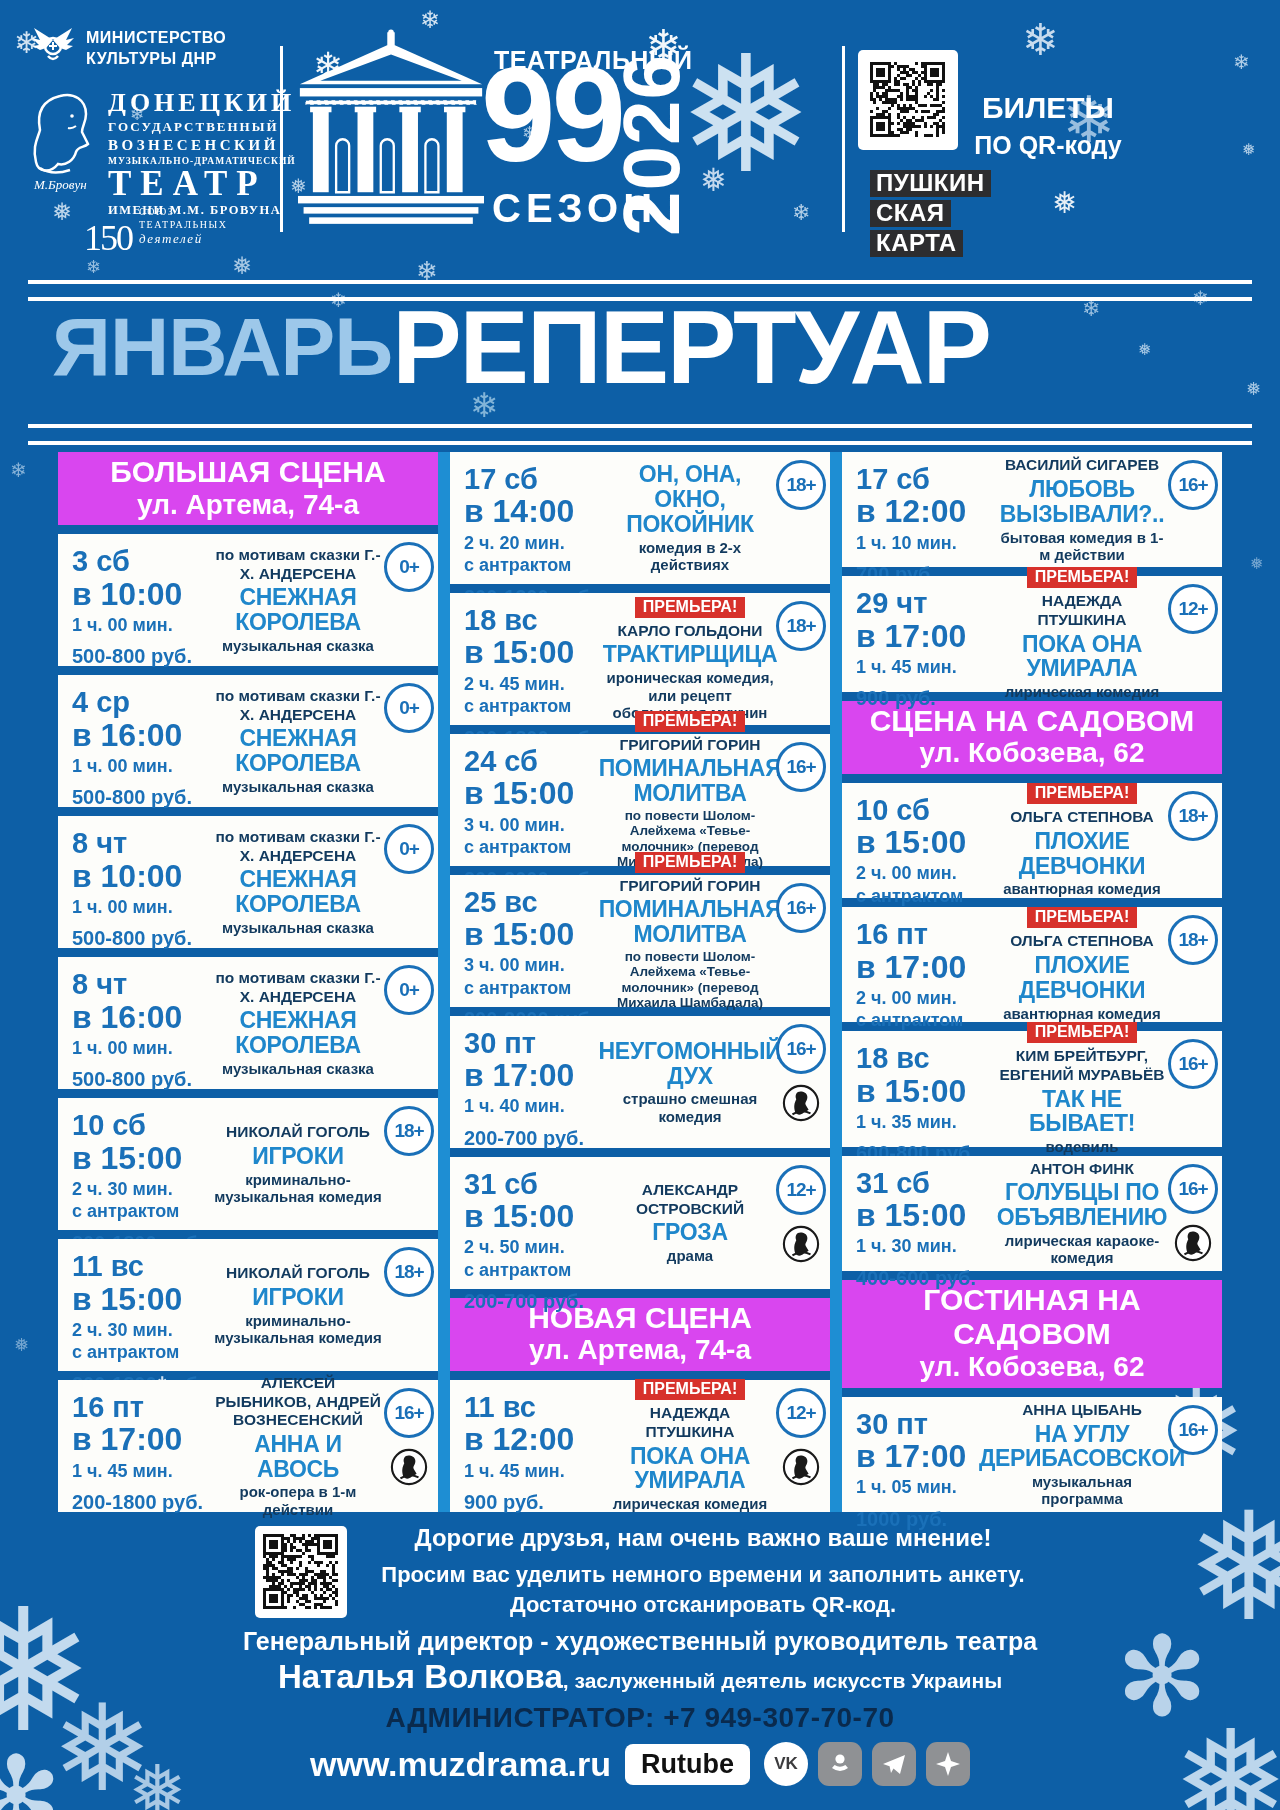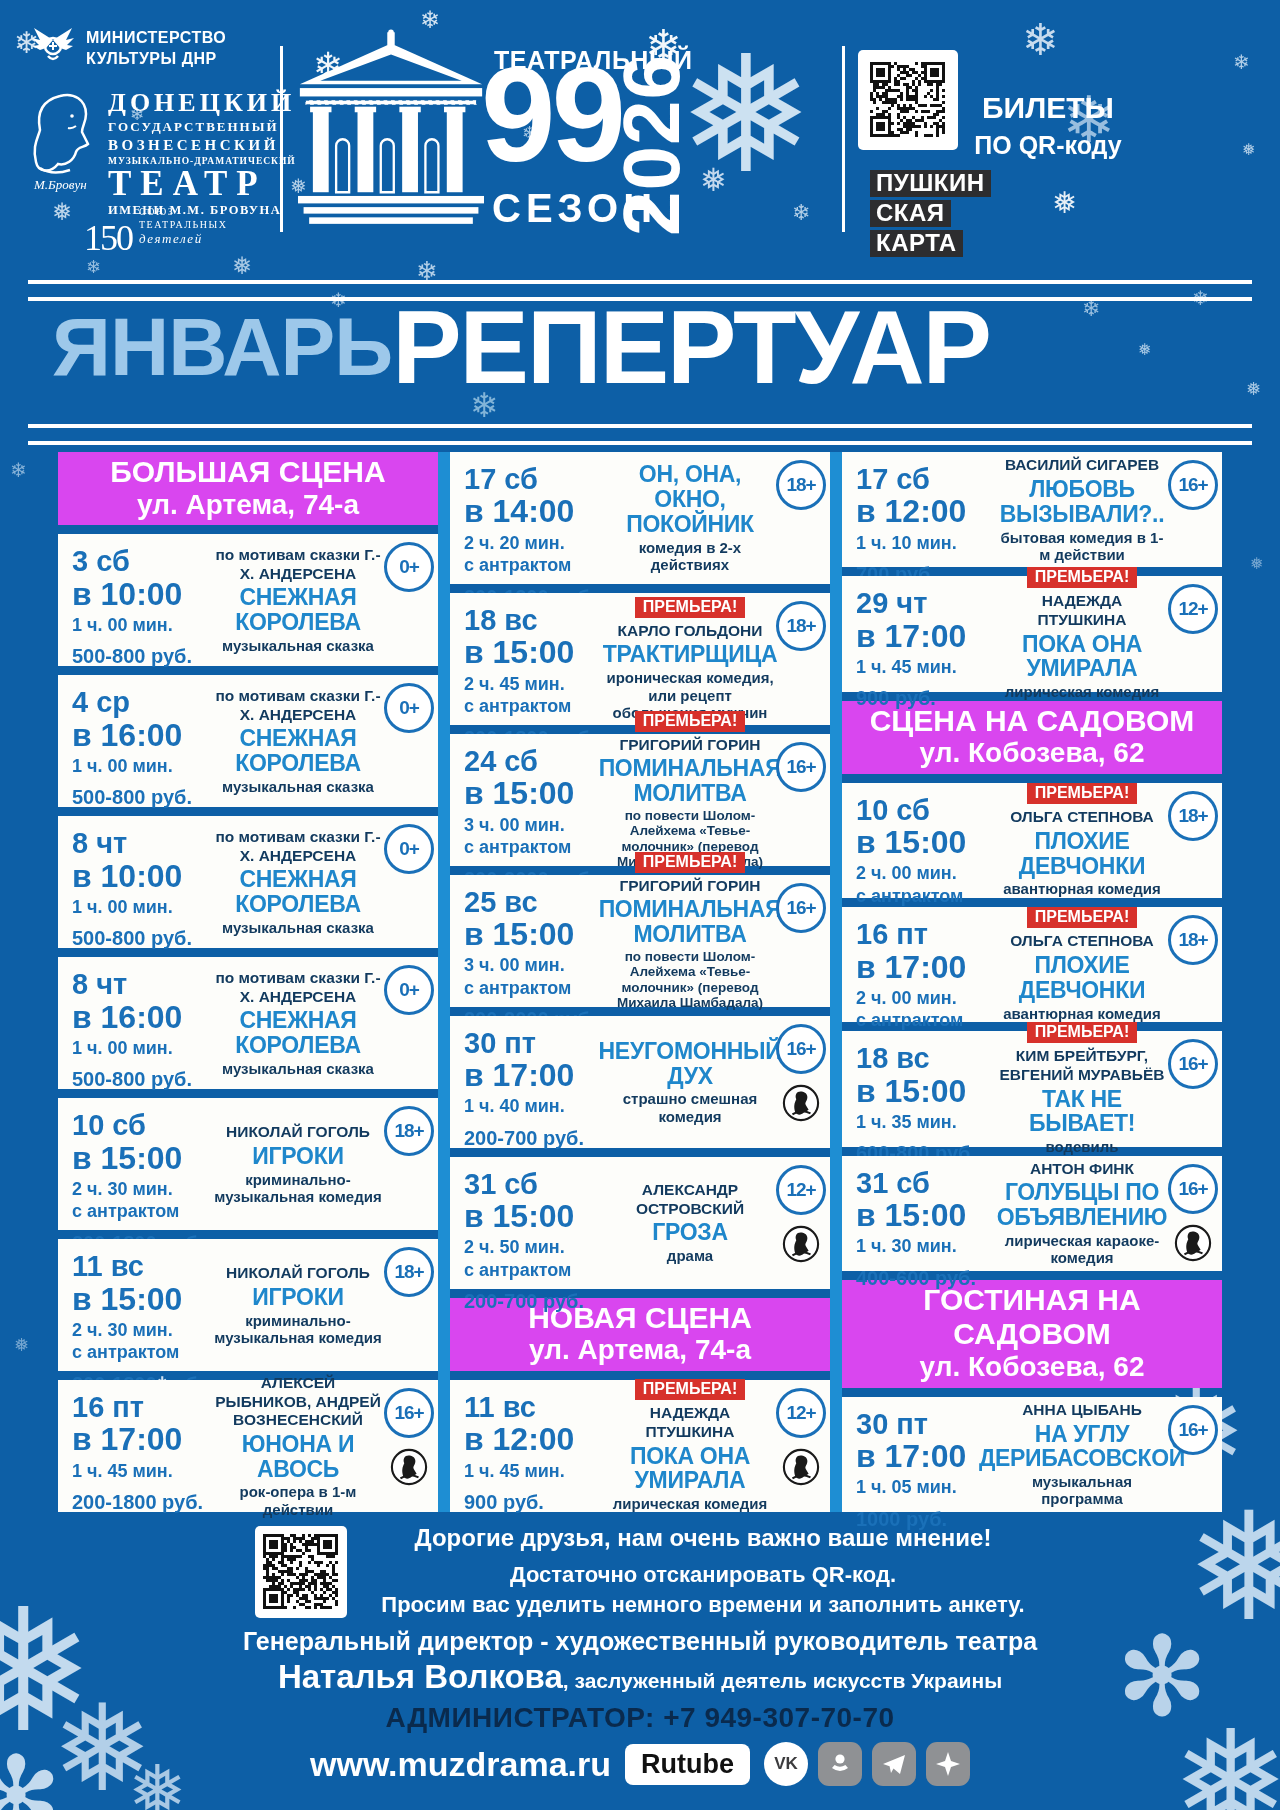--- a/index.html
+++ b/index.html
@@ -578,21 +578,21 @@
           </div>
           <div class="card">
             <div class="c-left">
               <div class="c-date">16 пт</div>
               <div class="c-time">в 17:00</div>
               <div class="c-dur">1 ч. 45 мин.</div>
               <div class="c-price">200-1800 руб.</div>
             </div>
             <div class="c-mid">
               <div class="c-auth">АЛЕКСЕЙ РЫБНИКОВ, АНДРЕЙ ВОЗНЕСЕНСКИЙ</div>
-              <div class="c-ttl">ЮНОНА И АВОСЬ</div>
+              <div class="c-ttl">АННА И АВОСЬ</div>
               <div class="c-genre">рок-опера в 1-м действии</div>
             </div>
             <div class="c-right">
               <div class="age">16+</div>
               <div><svg width="38" height="38" viewBox="0 0 40 40">
                   <circle cx="20" cy="20" r="18" fill="#fff" stroke="#1a1a1a" stroke-width="2.2"></circle>
                   <path d="M14 30 C12 24 13 20 15 16 C13 11 16 7 21 8 C26 9 28 13 26 17 C25 19 24 20 25 22 L28 27 C26 29 24 28 23 30 C20 33 16 33 14 30 Z" fill="#1a1a1a"></path>
                   <path d="M11 32 C17 28 24 28 30 31" stroke="#1a1a1a" stroke-width="2" fill="none"></path>
                 </svg></div>
             </div>
@@ -1120,22 +1120,22 @@
               <rect x="58" y="4" width="21" height="21" fill="#111"></rect>
               <rect x="61" y="7" width="15" height="15" fill="#fff"></rect>
               <rect x="64" y="10" width="9" height="9" fill="#111"></rect>
               <rect x="4" y="58" width="21" height="21" fill="#111"></rect>
               <rect x="7" y="61" width="15" height="15" fill="#fff"></rect>
               <rect x="10" y="64" width="9" height="9" fill="#111"></rect>
             </svg>
           </div>
         <div class="fb-text">
           <div class="fb1">Дорогие друзья, нам очень важно ваше мнение!</div>
+          <div class="fb2">Просим вас уделить немного времени и заполнить анкету.</div>
           <div class="fb2">Достаточно отсканировать QR-код.</div>
-          <div class="fb2">Просим вас уделить немного времени и заполнить анкету.</div>
         </div>
       </div>
       <div class="dir-title">Генеральный директор - художественный руководитель театра</div>
       <div class="dir-name-row">
         <span class="dir-name">Наталья Волкова</span><span class="dir-suffix">, заслуженный деятель искусств Украины</span>
       </div>
       <div class="admin">АДМИНИСТРАТОР: +7 949-307-70-70</div>
       <div class="site-row">
         <span class="site">www.muzdrama.ru</span>
         <span class="rutube">Rutube</span>

